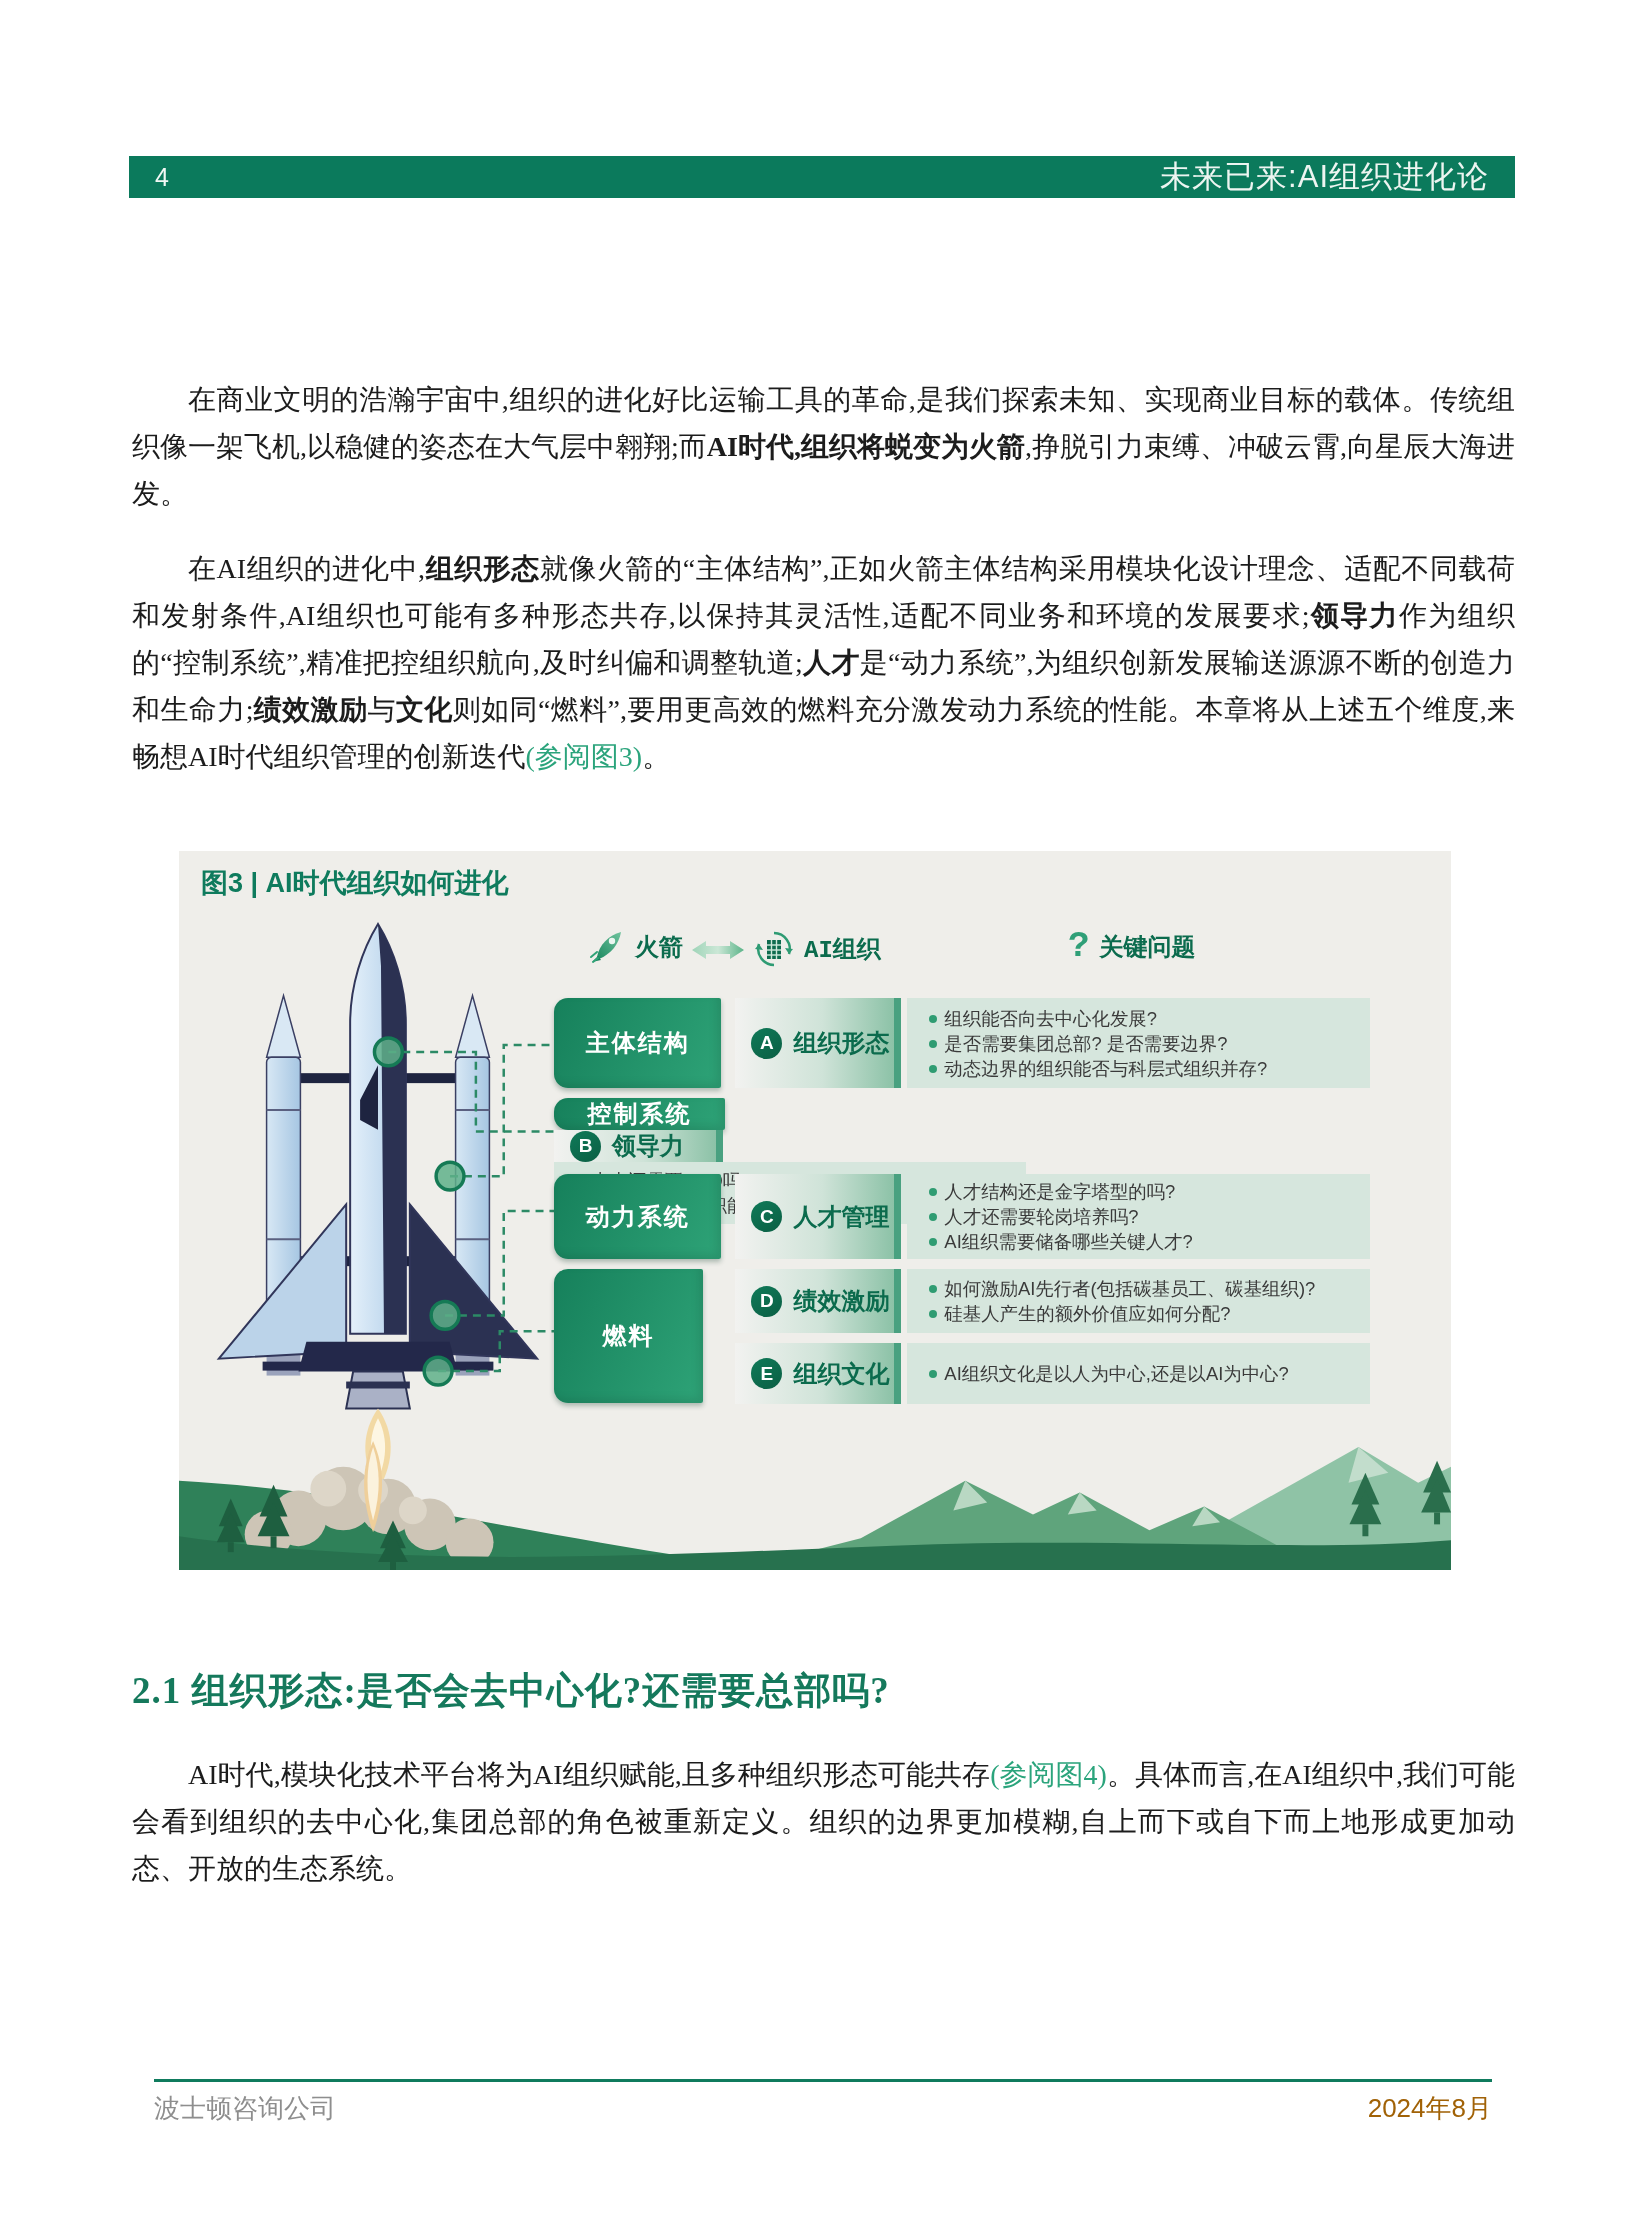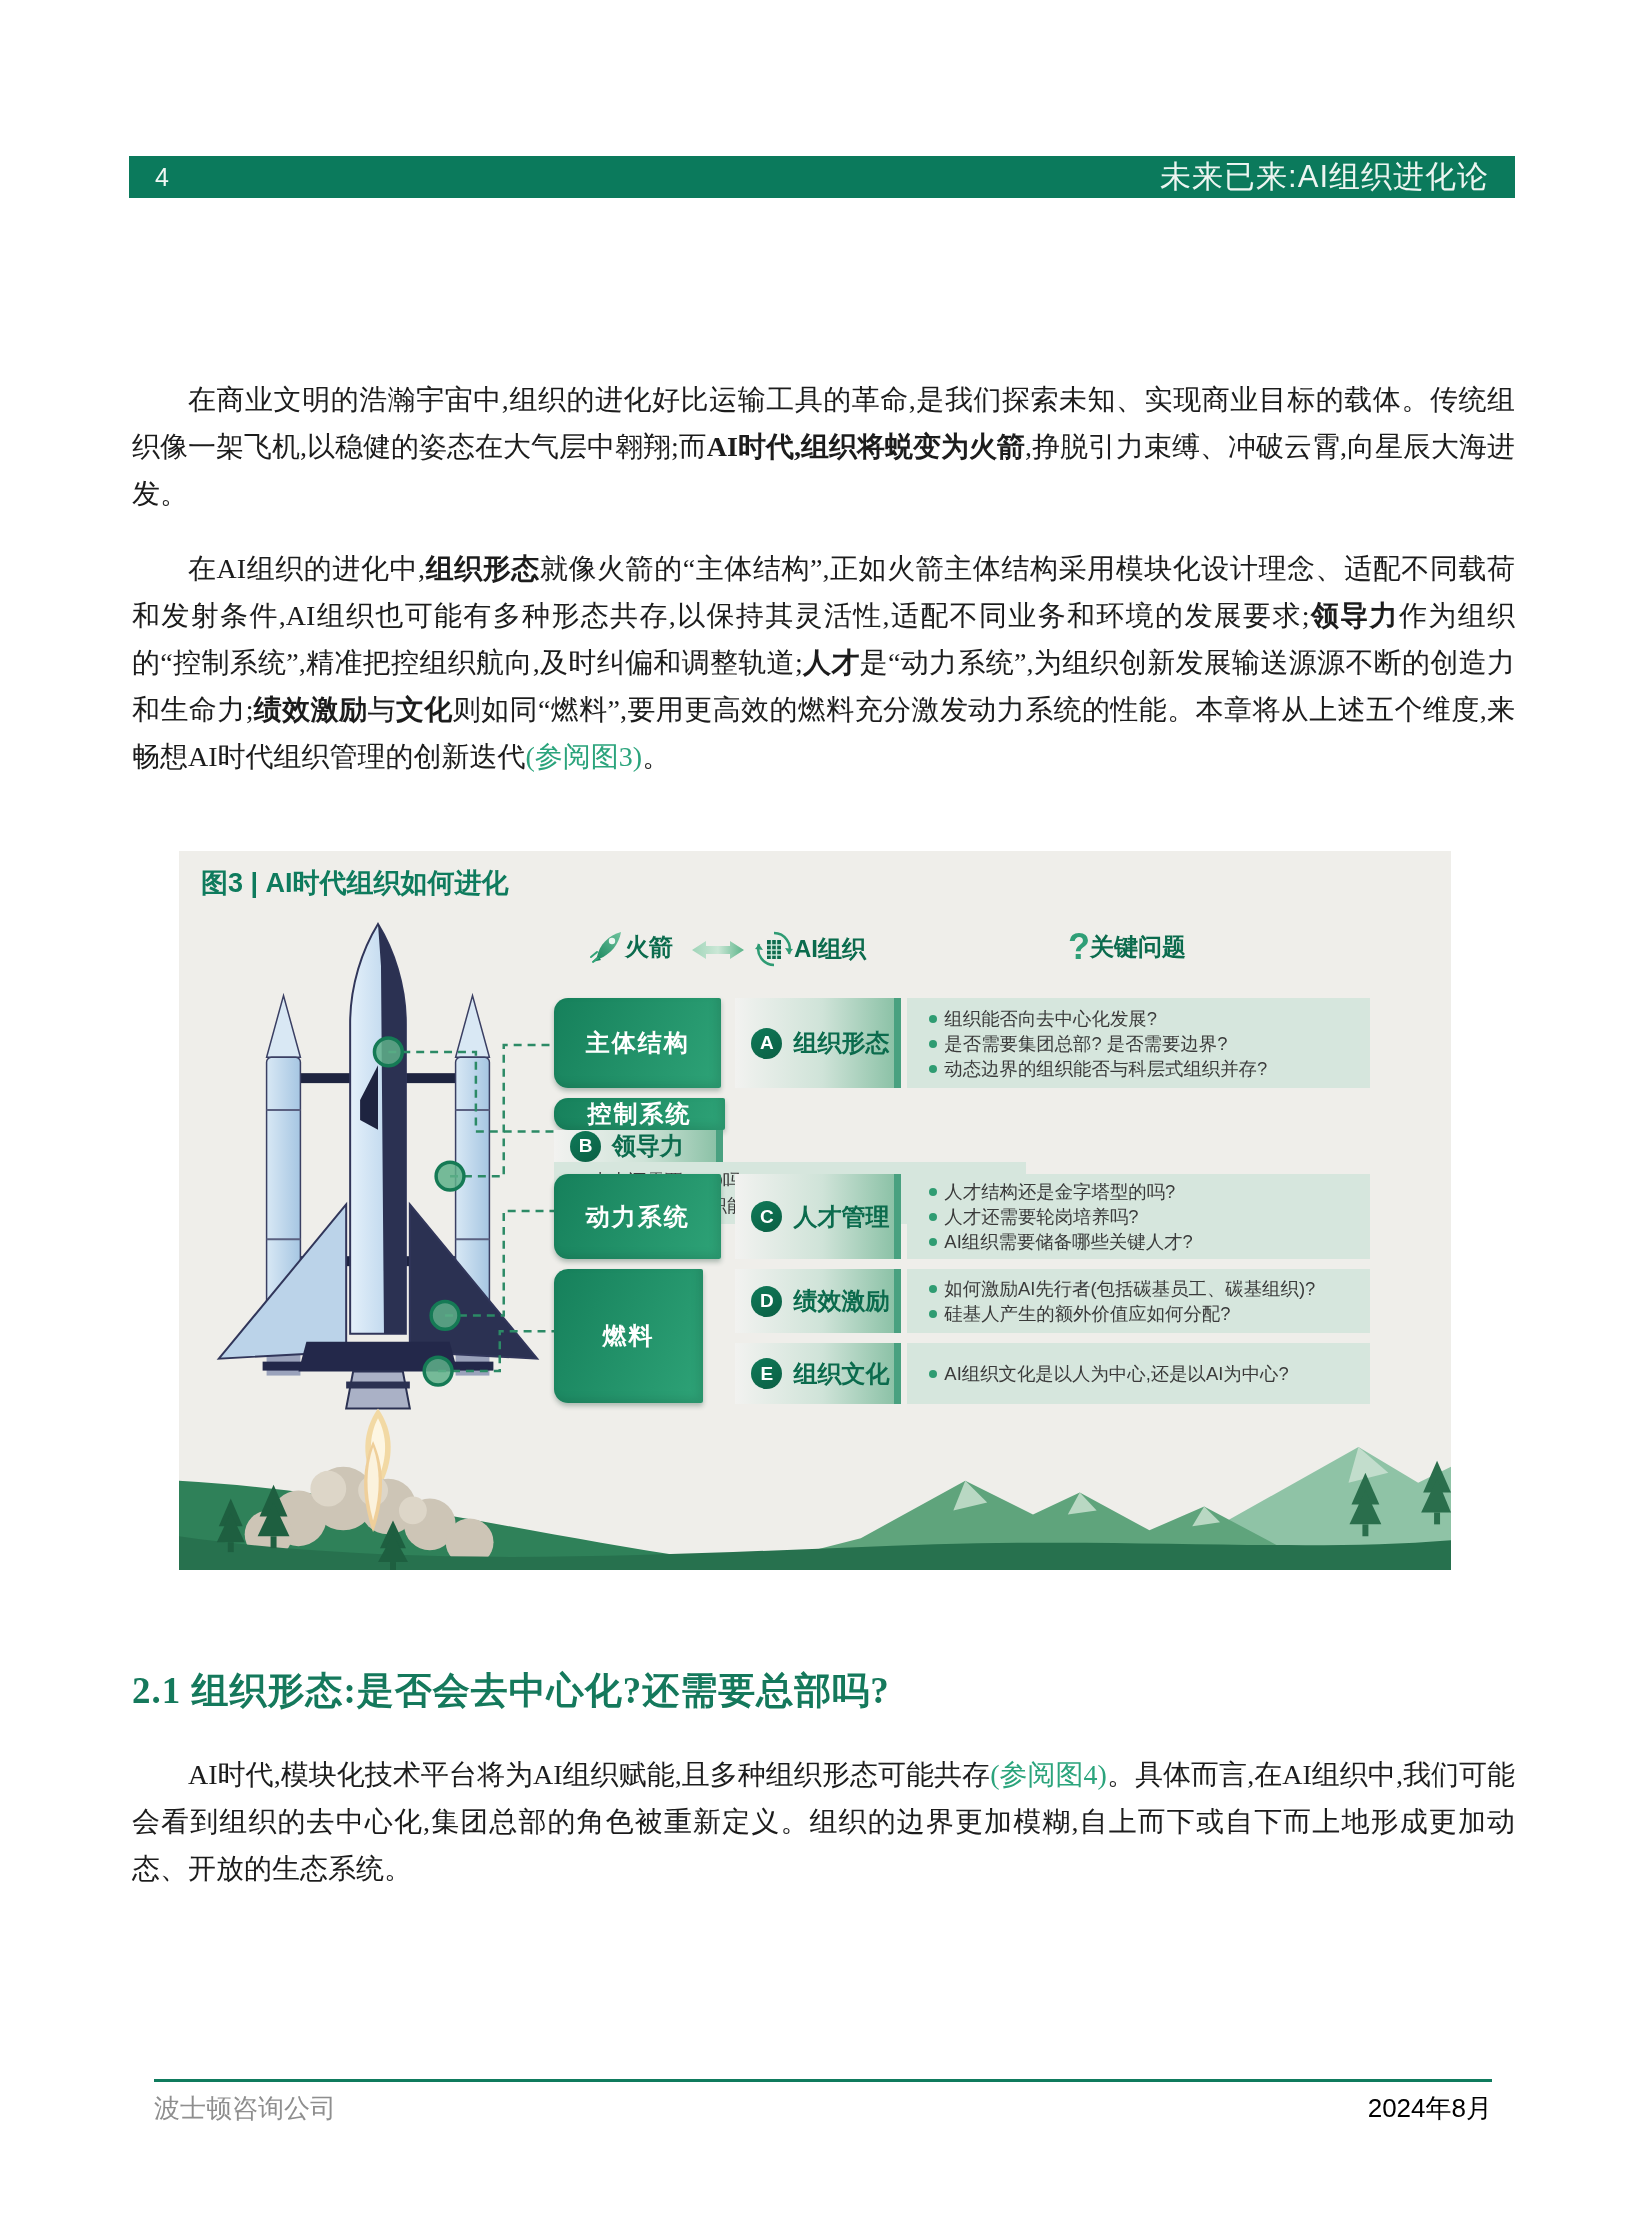--- a/index.html
+++ b/index.html
@@ -33,21 +33,21 @@
   .p1{top:376px;}
   .p2{top:545px;}
   .p3{top:1751px;}
   .run-bold{font-weight:bold;}
   .run-link{color:var(--link);}
 
   
   .figure{position:absolute;left:179px;top:851px;width:1272px;height:719px;background:var(--panel);font-family:var(--sans);}
   .fig-title{position:absolute;left:22px;top:14px;font-size:27px;font-weight:bold;color:var(--brand);}
 
-  .legend-item{position:absolute;top:78px;display:flex;align-items:center;}
+  .legend-item{position:absolute;top:78px;display:flex;align-items:center;gap:10px;font-family:Liberation Mono, monospace;}
   .legend-label{font-size:24px;font-weight:bold;color:var(--brand-dark);}
   .lg-rocket{left:410px;}
   .lg-arrow{left:513px;top:88px;}
   .lg-org{left:575px;}
   .lg-q{left:889px;}
   .qmark{font-size:36px;font-weight:bold;color:#2F9F77;line-height:36px;}
 
   .fig-row{position:absolute;left:375px;width:816px;display:flex;}
   .row-a{top:147px;height:90px;}
   .row-b{top:247px;height:67px;flex-direction:column;}
@@ -78,21 +78,21 @@
   .q-item::before{content:"";position:absolute;left:2px;top:9px;width:8px;height:8px;border-radius:50%;background:#2F9C72;}
 
   .fig-svg{position:absolute;pointer-events:none;}
   .rocket-svg{left:10px;top:55px;width:378px;height:587px;}
   .connector-svg{left:0;top:0;width:1272px;height:719px;}
   .landscape-svg{left:0;bottom:0;width:1272px;height:129px;}
 
   
   .footer-line{position:absolute;left:154px;top:2079px;width:1338px;height:3px;background:#0F7B5D;}
   .footer-company{position:absolute;left:154px;top:2091px;font-family:var(--sans);font-size:26px;color:#8E8E8E;}
-  .footer-date{position:absolute;left:154px;top:2091px;width:1338px;text-align:right;font-family:var(--sans);font-size:26px;color:#000000;}
+  .footer-date{position:absolute;left:154px;top:2091px;width:1338px;text-align:right;font-family:var(--sans);font-size:26px;color:#a16207;}
 </style>
 </head>
 <body>
 
 <div class="page">
 
   <div class="header-bar">
     <span class="pagenum">4</span>
     <span class="doctitle">未来已来:AI组织进化论</span>
   </div>

